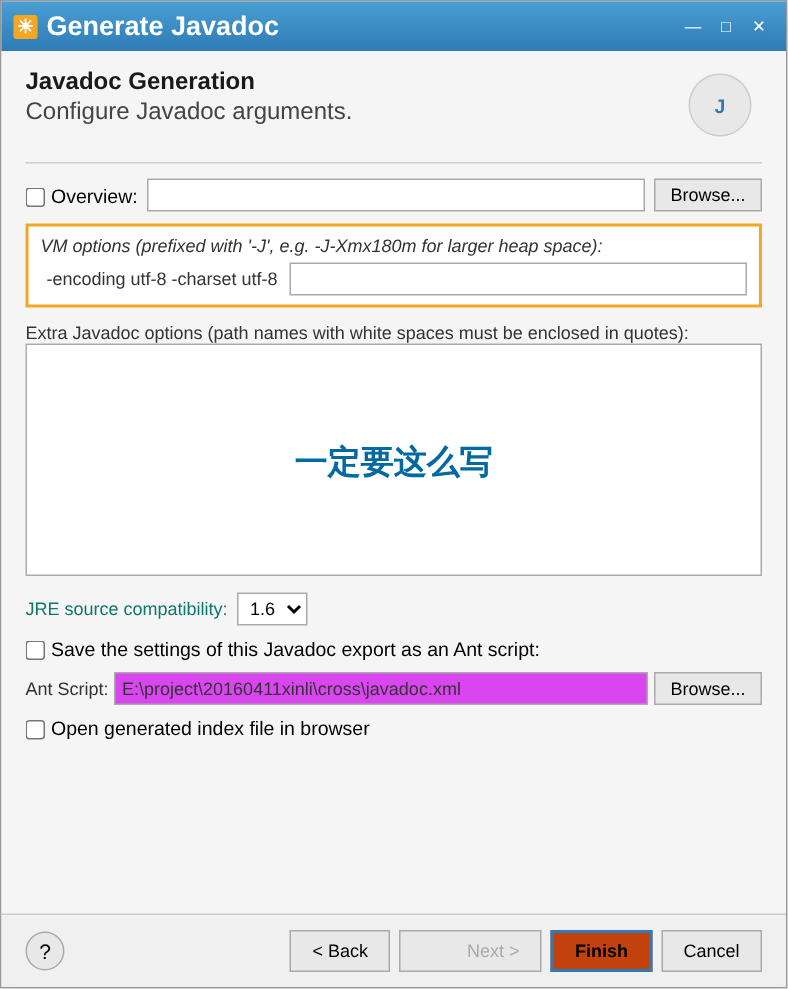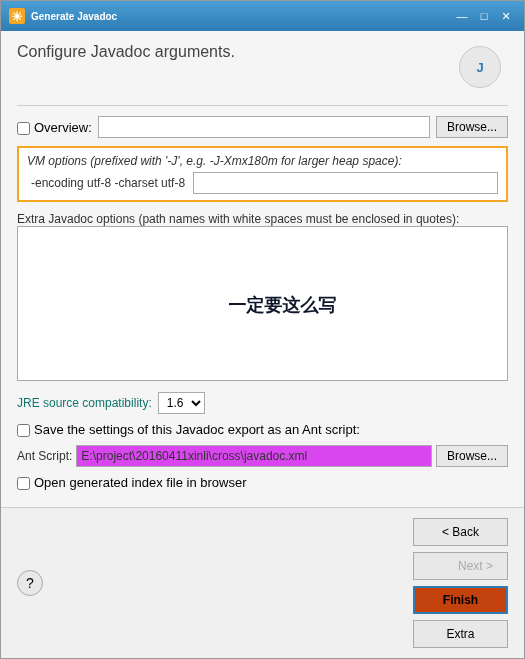--- a/index.html
+++ b/index.html
@@ -53,21 +53,21 @@
       border-radius: 2px;
       display: flex;
       align-items: center;
       justify-content: center;
       font-size: 10px;
       color: white;
       font-weight: bold;
     }
 
     .title-bar-title {
-      font-size: 10px;
+      font-size: 18px;
       font-weight: 600;
       color: white;
     }
 
     .title-bar-controls {
       display: flex;
       gap: 2px;
     }
 
     .title-btn {
@@ -237,26 +237,25 @@
       background: white;
       resize: none;
       overflow-y: scroll;
     }
 
     .textarea-watermark {
       position: absolute;
       top: 50%;
       left: 50%;
       transform: translate(-50%, -50%);
-      color: #0f172a;
-      font-size: 18px;
+      color: #0369a1;
+      font-size: 22px;
       font-weight: bold;
       pointer-events: none;
       white-space: nowrap;
-      margin-left: 20px;
     }
 
     .jre-row {
       display: flex;
       align-items: center;
       gap: 6px;
     }
 
     .jre-label {
       font-size: 12px;
@@ -324,21 +323,20 @@
       cursor: pointer;
       font-size: 14px;
       display: flex;
       align-items: center;
       justify-content: center;
     }
 
     .bottom-right {
       display: flex;
       gap: 6px;
-      flex-direction: column;
     }
 
     .nav-btn {
       height: 28px;
       padding: 0 14px;
       border: 1px solid #aaa;
       background: #e8e8e8;
       cursor: pointer;
       font-size: 12px;
     }
@@ -384,20 +382,21 @@
       <button class="title-btn">—</button>
       <button class="title-btn">□</button>
       <button class="title-btn close">✕</button>
     </div>
   </div>
 
   <div class="content">
 
     <div class="header-section">
       <div class="header-text">
+        <div class="header-title">Javadoc Generation</div>
         <div class="header-subtitle">Configure Javadoc arguments.</div>
       </div>
       <div class="header-logo">
         <div class="logo-circle">
           <span>J</span>
         </div>
       </div>
     </div>
 
     <div class="divider"></div>
@@ -459,16 +458,16 @@
   </div>
 
   <div class="bottom-bar">
     <div class="bottom-left">
       <button class="help-btn">?</button>
     </div>
     <div class="bottom-right">
       <button class="nav-btn">&lt; Back</button>
       <button class="nav-btn disabled">Next &gt;</button>
       <button class="finish-btn">Finish</button>
-      <button class="cancel-btn">Extra</button>
+      <button class="cancel-btn">Cancel</button>
     </div>
   </div>
 </div>
 
 </body></html>

